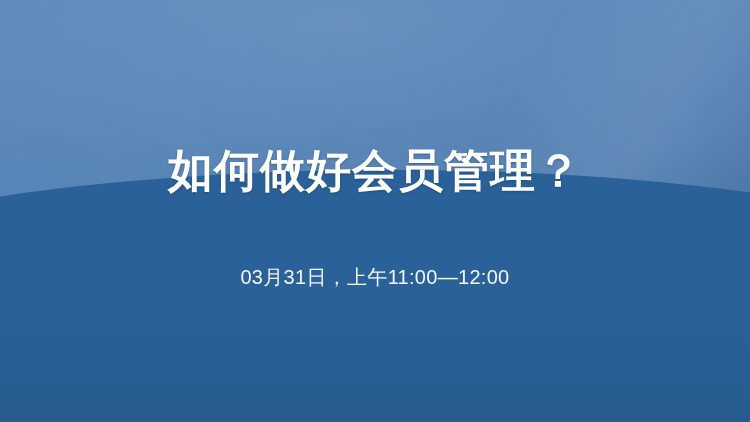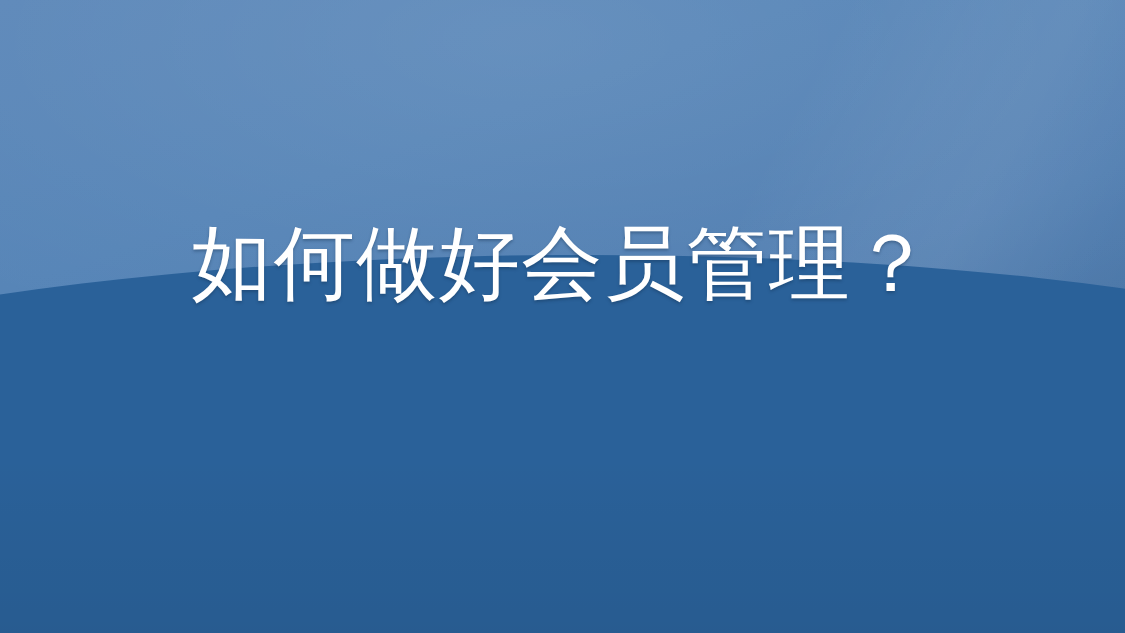--- a/index.html
+++ b/index.html
@@ -87,22 +87,22 @@
     z-index: 5;
   }
 
   .slide-title {
     position: absolute;
     left: 0;
     right: 0;
     top: 146px;
     text-align: center;
     color: #ffffff;
-    font-size: 54px;
-    font-weight: normal;
+    font-size: 45px;
+    font-weight: bold;
     letter-spacing: 1px;
     line-height: 1.12;
     white-space: nowrap;
     text-shadow: 0 1px 2px rgba(16,42,72,0.35);
   }
 
   .slide-date {
     position: absolute;
     left: 0;
     right: 0;
@@ -136,16 +136,17 @@
 
   <div class="bg-layer bg-base"></div>
   <div class="bg-layer bg-glow"></div>
   <div class="bg-layer bg-streak"></div>
   <div class="bg-arc"></div>
   <div class="bg-layer bg-lower-shade"></div>
 
   <div class="content">
     <div class="slide-title">如何做好会员管理？</div>
 
+    <div class="slide-date">03月31日，上午11:00—12:00</div>
 
   </div>
 
 </div>
 
 </body></html>

